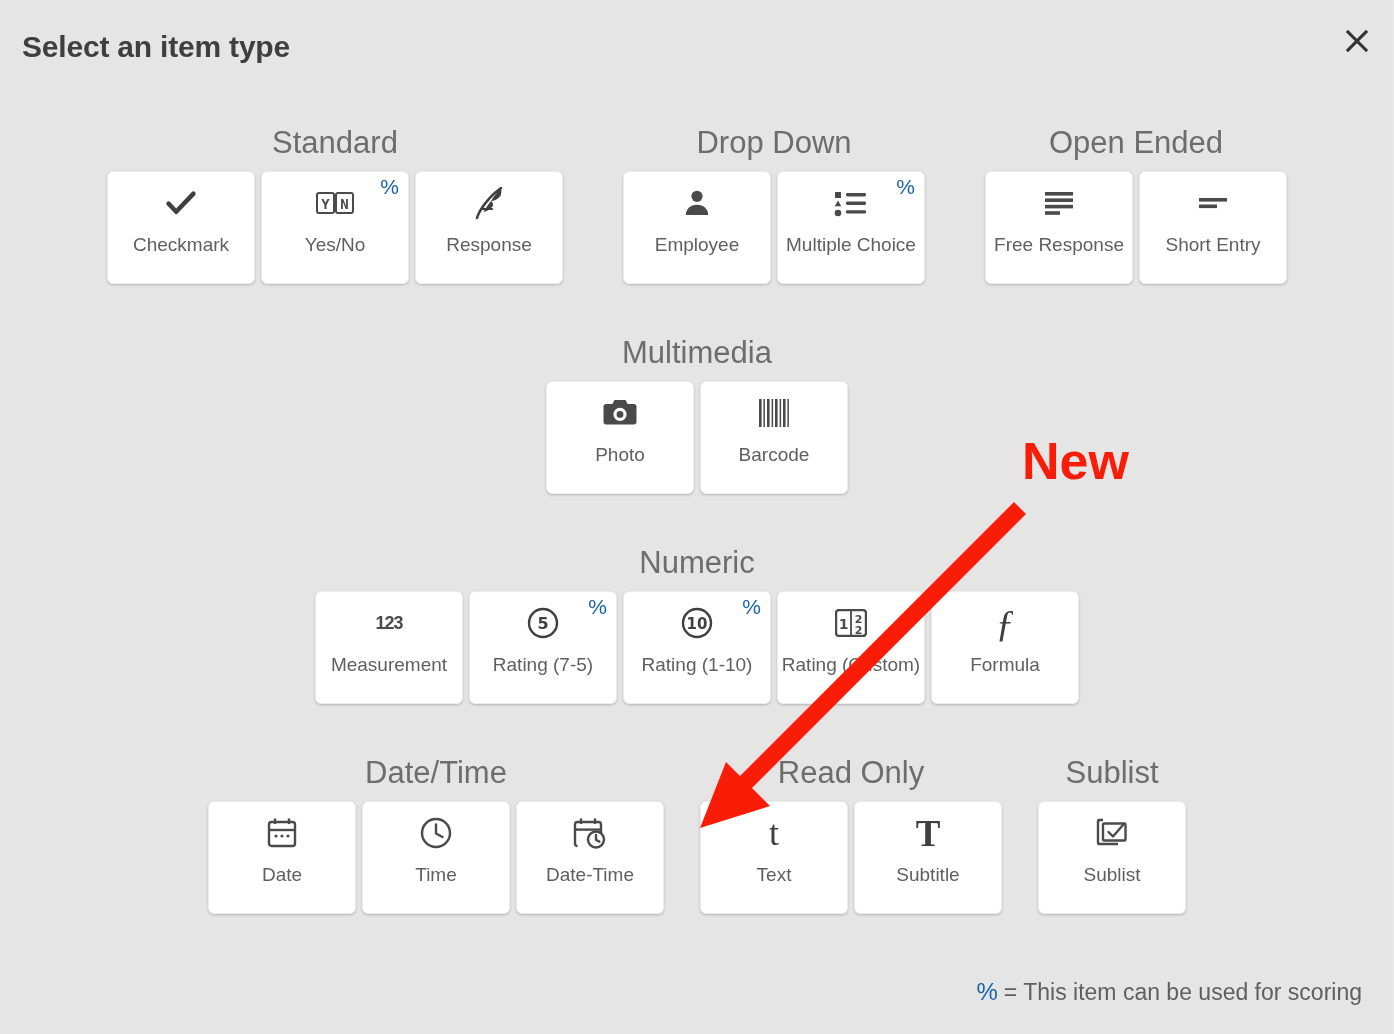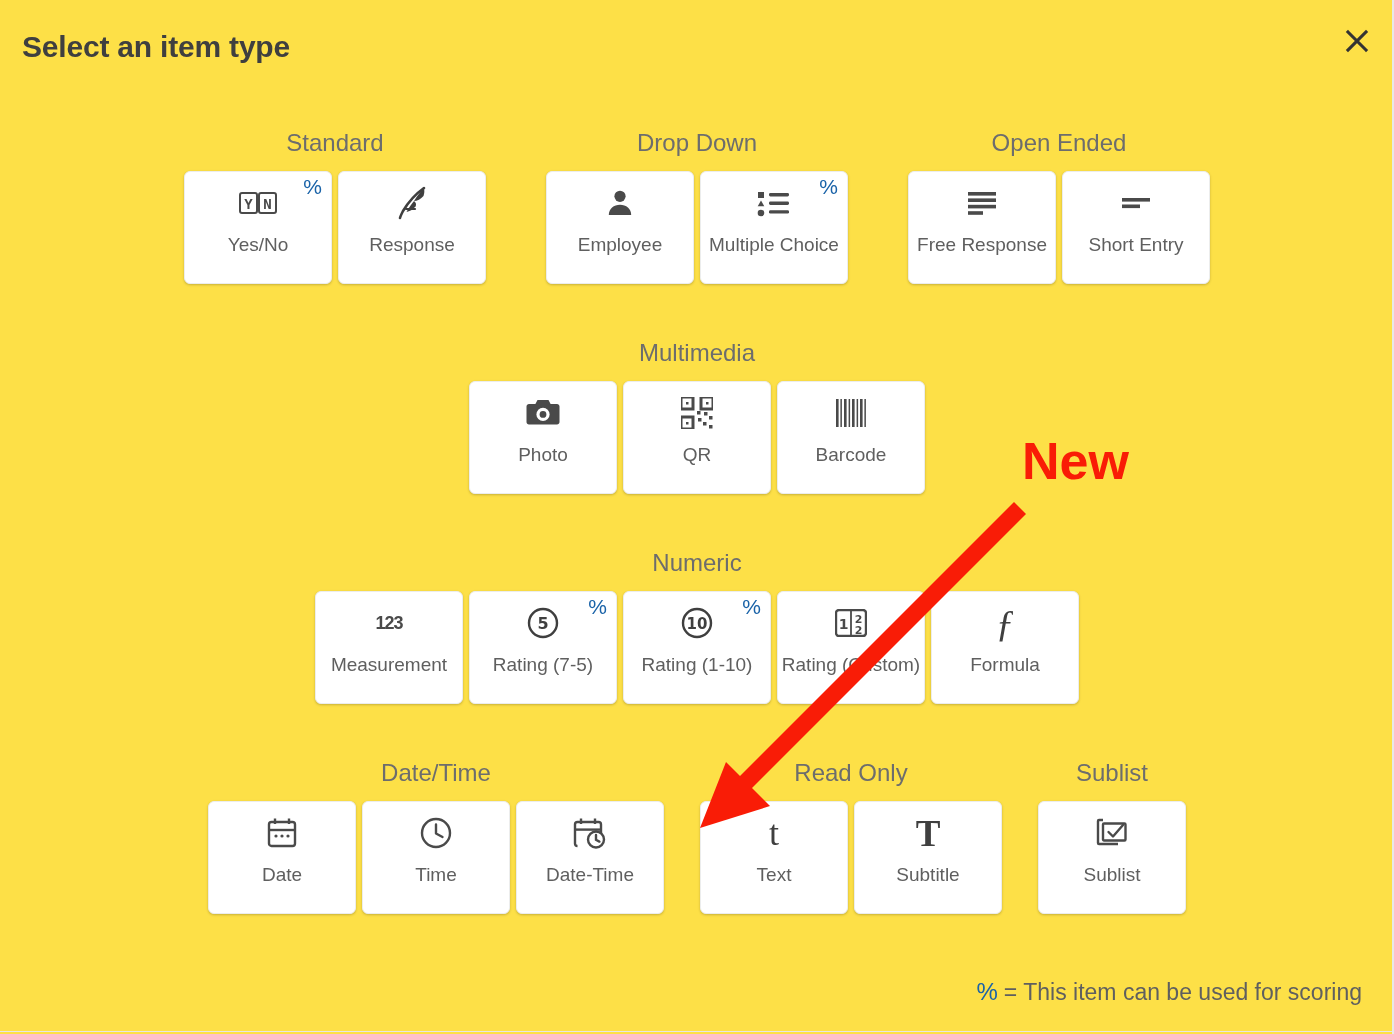--- a/index.html
+++ b/index.html
@@ -14,21 +14,21 @@
     font-family: "Liberation Sans", sans-serif;
     background: #ffffff;
     color: #3f3f3f;
     position: relative;
   }
 
   .modal {
     position: relative;
     width: 1394px;
     height: 1034px;
-    background: #fde047;
+    background: #e5e5e5;
     border-right: 2px solid #e8e8e8;
     overflow: hidden;
   }
 
   
   .modal-header {
     position: absolute;
     top: 0; left: 0;
     width: 100%;
     height: 100px;
@@ -78,21 +78,21 @@
   .row-3 { top: 448px; }
   .row-4 { top: 658px; }
 
   .group {
     display: flex;
     flex-direction: column;
     align-items: center;
   }
 
   .group-title {
-    font-size: 24px;
+    font-size: 31px;
     color: #6d6d6d;
     font-weight: normal;
     line-height: 30px;
     margin-bottom: 13px;
     white-space: nowrap;
   }
 
   .tiles {
     display: flex;
     gap: 6px;
@@ -233,20 +233,28 @@
   </div>
 
   <div class="modal-body">
 
     <div class="row row-1" style="gap:60px;">
 
       <div class="group">
         <div class="group-title">Standard</div>
         <div class="tiles">
 
+          <div class="tile">
+            <div class="tile-icon">
+              <svg width="34" height="34" viewBox="0 0 24 24">
+                  <path d="M3.2 12.4 L8.6 18.2 L20.8 5.4" stroke="#3f3f3f" stroke-width="3.2" fill="none" stroke-linecap="round" stroke-linejoin="round"></path>
+                </svg>
+            </div>
+            <div class="tile-label">Checkmark</div>
+          </div>
 
           <div class="tile">
             <span class="pct-badge">%</span>
             <div class="tile-icon">
               <svg width="38" height="26" viewBox="0 0 38 26">
                 <rect x="1" y="3" width="17" height="20" rx="2" fill="none" stroke="#4a4a4a" stroke-width="2"></rect>
                 <rect x="20" y="3" width="17" height="20" rx="2" fill="none" stroke="#4a4a4a" stroke-width="2"></rect>
                 <text x="9.5" y="18.5" font-family="DejaVu Sans Mono, monospace" font-size="14" font-weight="bold" fill="#4a4a4a" text-anchor="middle">Y</text>
                 <text x="28.5" y="18.5" font-family="DejaVu Sans Mono, monospace" font-size="14" font-weight="bold" fill="#4a4a4a" text-anchor="middle">N</text>
               </svg>
@@ -341,39 +349,20 @@
             <div class="tile-icon">
               <svg width="34" height="30" viewBox="0 0 34 30" fill="#4a4a4a">
                 <path d="M11.5 2 L22.5 2 L24.6 6 L31 6 C32.4 6 33.5 7.1 33.5 8.5 L33.5 24 C33.5 25.4 32.4 26.5 31 26.5 L3 26.5 C1.6 26.5 0.5 25.4 0.5 24 L0.5 8.5 C0.5 7.1 1.6 6 3 6 L9.4 6 Z"></path>
                 <circle cx="17" cy="16.4" r="6.6" fill="#ffffff"></circle>
                 <circle cx="17" cy="16.4" r="3.4" fill="#4a4a4a"></circle>
               </svg>
             </div>
             <div class="tile-label">Photo</div>
           </div>
 
-          <div class="tile">
-            <div class="tile-icon">
-              <svg width="32" height="32" viewBox="0 0 32 32" fill="#4a4a4a">
-                <rect x="0" y="0" width="12" height="12" fill="none" stroke="#4a4a4a" stroke-width="3"></rect>
-                <rect x="5" y="5" width="2.5" height="2.5"></rect>
-                <rect x="20" y="0" width="12" height="12" fill="none" stroke="#4a4a4a" stroke-width="3"></rect>
-                <rect x="25" y="5" width="2.5" height="2.5"></rect>
-                <rect x="0" y="20" width="12" height="12" fill="none" stroke="#4a4a4a" stroke-width="3"></rect>
-                <rect x="5" y="25" width="2.5" height="2.5"></rect>
-                <rect x="16" y="14" width="3.5" height="3.5"></rect>
-                <rect x="23" y="15" width="3.5" height="3.5"></rect>
-                <rect x="28" y="19" width="3.5" height="3.5"></rect>
-                <rect x="17" y="21" width="3.5" height="3.5"></rect>
-                <rect x="22" y="25" width="3.5" height="3.5"></rect>
-                <rect x="28" y="28" width="3.5" height="3.5"></rect>
-              </svg>
-            </div>
-            <div class="tile-label">QR</div>
-          </div>
 
           <div class="tile">
             <div class="tile-icon">
               <svg width="32" height="28" viewBox="0 0 32 28" fill="#4a4a4a">
                 <rect x="1" y="0" width="2.6" height="28"></rect>
                 <rect x="5.4" y="0" width="1.5" height="28"></rect>
                 <rect x="9" y="0" width="2.6" height="28"></rect>
                 <rect x="13.6" y="0" width="1.5" height="28"></rect>
                 <rect x="17" y="0" width="2.6" height="28"></rect>
                 <rect x="21.6" y="0" width="1.5" height="28"></rect>

